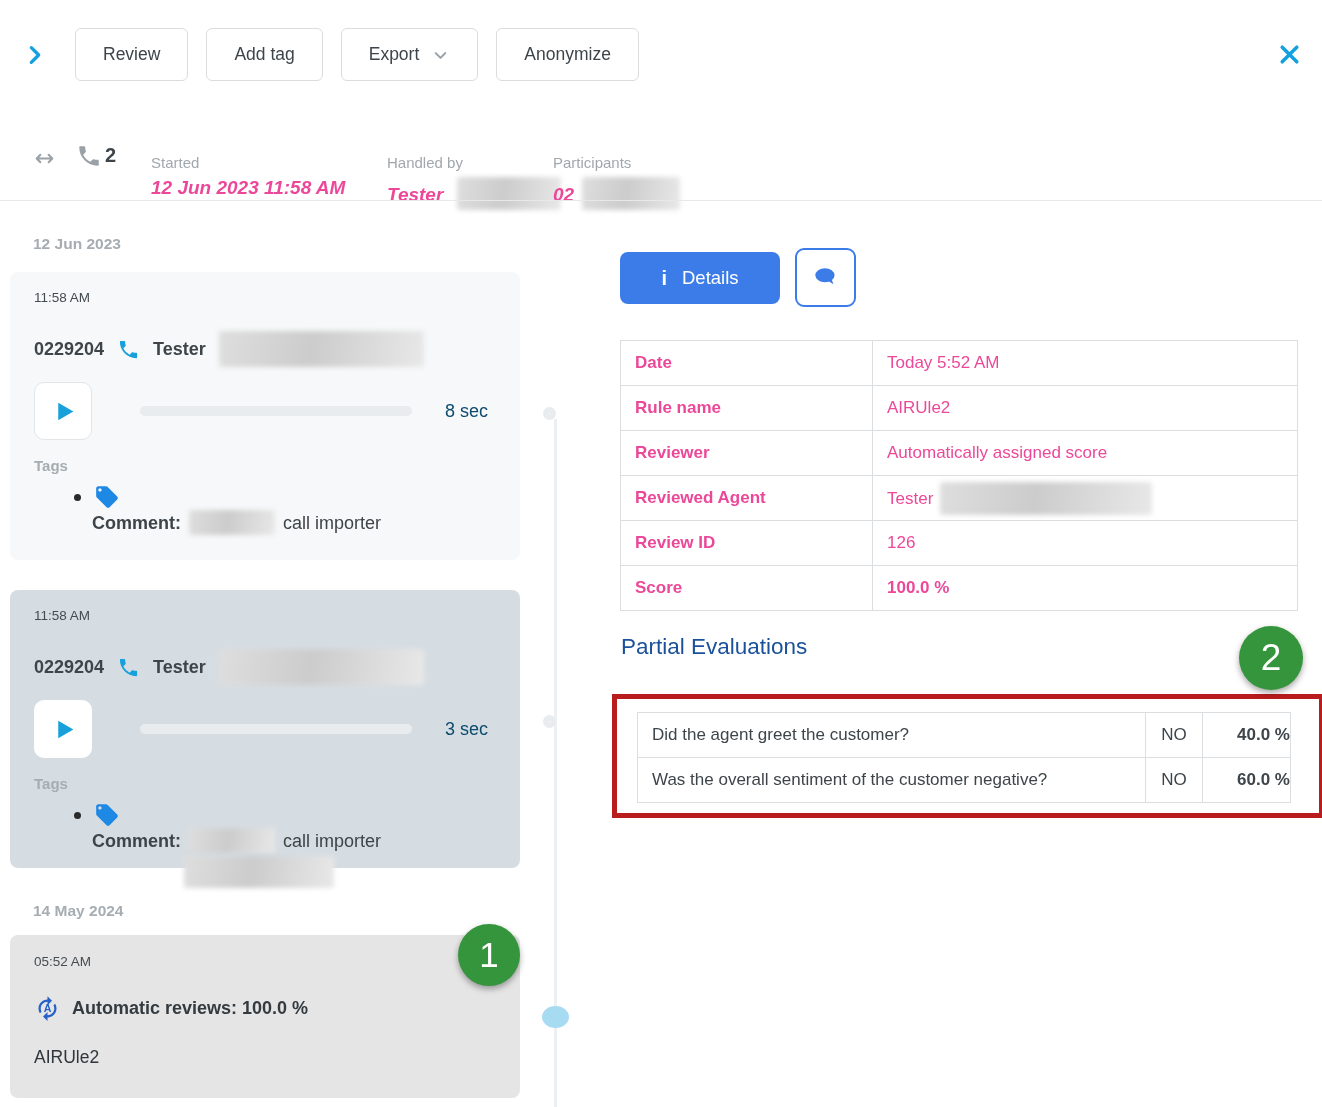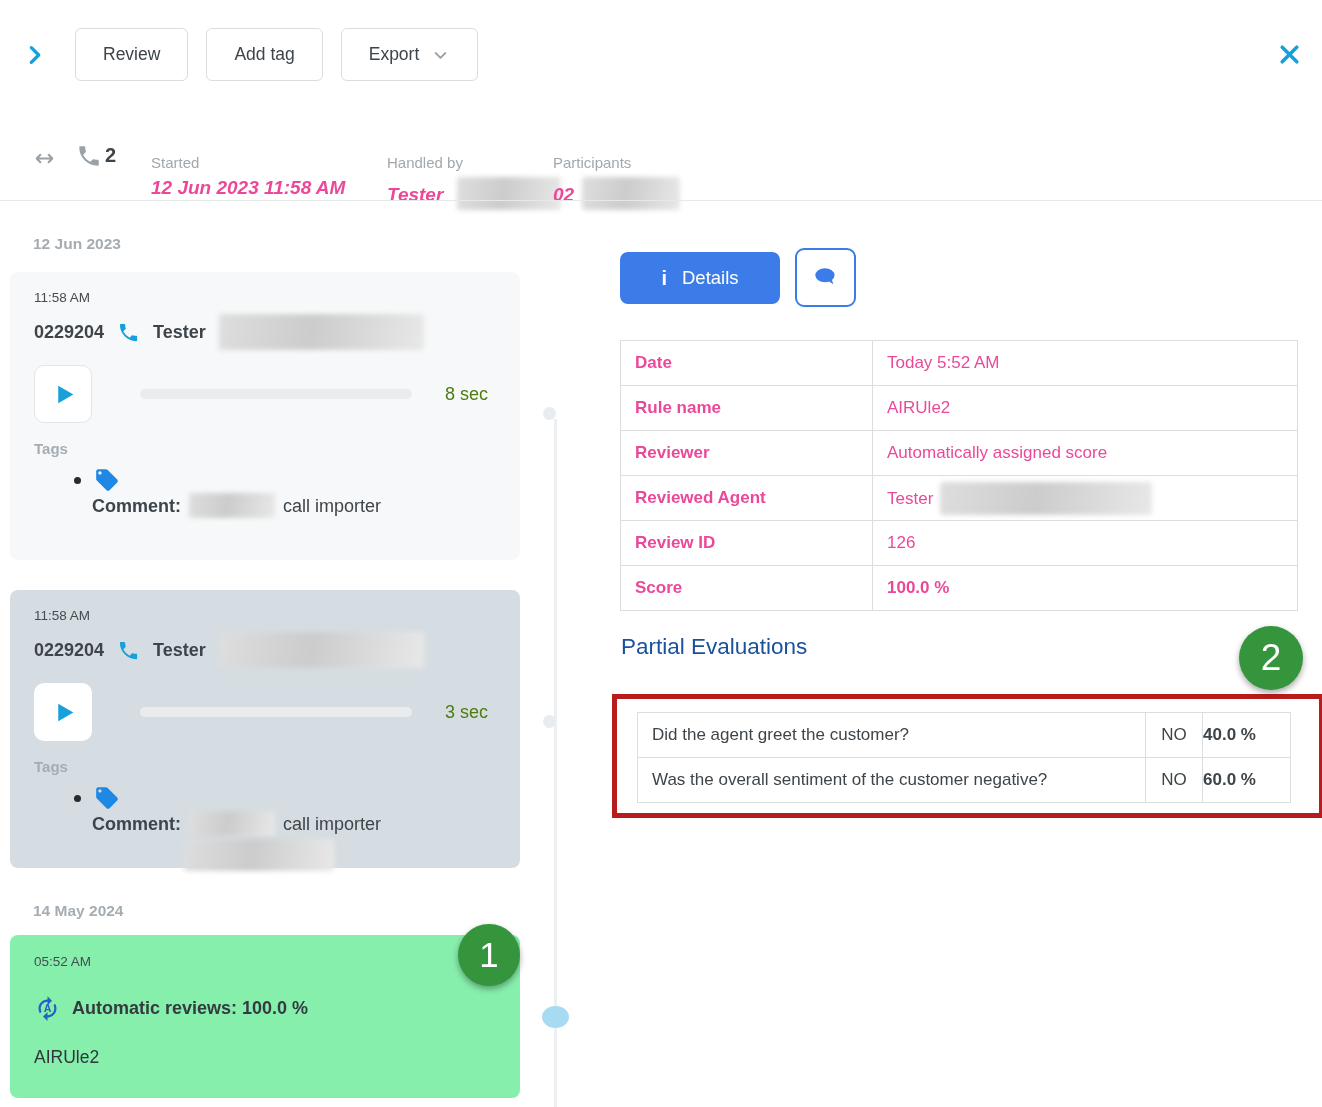--- a/index.html
+++ b/index.html
@@ -31,41 +31,41 @@
 
   .top-divider { position:absolute; left:0; top:200px; width:1322px; height:1px; background:#e5e9ec; }
 
   
   .content { position:absolute; left:0; top:201px; width:1322px; height:906px; }
 
   .date-label { position:absolute; left:33px; font-size:15.5px; font-weight:bold; color:#a6adb2; }
 
   .call-card { position:absolute; left:10px; width:510px; border-radius:8px; padding:18px 24px; cursor:pointer; }
   .card-time { font-size:13.5px; color:#454c51; }
-  .num-row { display:flex; align-items:center; margin-top:9px; gap:13px; }
+  .num-row { display:flex; align-items:center; margin-top:26px; gap:13px; }
   .call-num { font-size:18px; font-weight:bold; }
   .phone-icn-card { width:23px; height:23px; color:#17a0da; }
   .agent-name { font-size:18px; font-weight:bold; }
   .player-row { display:flex; align-items:center; margin-top:15px; height:58px; }
   .play-btn { width:58px; height:58px; background:#fff; border:1px solid #e2e6e9; border-radius:10px;
               display:flex; align-items:center; justify-content:center; cursor:pointer; }
   .play-btn.no-border { border:none; }
   .play-tri { width:25px; height:25px; color:#17a0da; margin-left:3px; }
   .seek-bar { height:10px; border-radius:5px; background:#e9ecee; width:272px; margin-left:48px; cursor:pointer; }
-  .duration { margin-left:auto; margin-right:8px; font-size:18px; color:#4d7c0f; }
+  .duration { margin-left:auto; margin-right:8px; font-size:18px; color:#0c4a6e; }
   .tags-label { margin-top:17px; font-size:15px; font-weight:bold; color:#a6adb2; }
   .tag-row { margin-top:10px; padding-left:40px; display:flex; align-items:center; }
   .bullet { width:7px; height:7px; border-radius:50%; background:#2a2a2a; }
   .tag-icn { width:26px; height:26px; color:#1e88e5; margin-left:13px; }
   .comment-line { padding-left:58px; font-size:18px; color:#3e454a; }
   .comment-line .lbl { font-weight:bold; }
   .comment-blur2 { padding-left:150px; margin-top:3px; }
 
   .review-card { position:absolute; left:10px; top:734px; width:510px; height:163px; border-radius:8px;
-                 background:#86efac; padding:19px 24px; cursor:pointer; }
+                 background:#e5e5e5; padding:19px 24px; cursor:pointer; }
   .auto-row { display:flex; align-items:center; gap:11px; margin-top:26px; }
   .auto-icn { width:27px; height:27px; color:#2760c8; }
   .auto-title { font-size:18px; font-weight:bold; color:#343b40; }
   .rule-name { margin-top:25px; font-size:17.5px; color:#30373c; }
 
   
   .tl-line { position:absolute; left:554px; top:218px; width:3px; height:688px; background:#edf0f3; }
   .tl-ring { position:absolute; left:543px; width:13px; height:13px; border:6px solid #e8ecef; background:#fff; border-radius:50%; }
   .tl-ring.r1 { top:206px; } .tl-ring.r2 { top:514px; }
   .tl-dot { position:absolute; left:542px; top:805px; width:27px; height:22px; border-radius:50%; background:#a7dbf2; }
@@ -83,21 +83,21 @@
   .details-table td { border:1px solid #dadee1; height:45px; font-size:17px; color:#ec4899; padding-left:14px; }
   .details-table td.lbl { width:252px; font-weight:bold; }
   .details-table tr.score-row td.val { font-weight:bold; }
 
   .pe-title { position:absolute; left:621px; top:433px; font-size:22.5px; color:#1a519a; }
   .pe-box { position:absolute; left:612px; top:493px; width:712px; height:124px; border:5px solid #b91c1c; background:#fff; }
   .pe-table { position:absolute; left:20px; top:13px; width:654px; border-collapse:collapse; }
   .pe-table td { border:1px solid #dadee1; height:45px; font-size:17px; color:#3e454a; }
   .pe-table td.q { padding-left:14px; }
   .pe-table td.ans { width:57px; text-align:center; }
-  .pe-table td.score { width:88px; text-align:left; font-weight:bold; }
+  .pe-table td.score { width:88px; text-align:right; font-weight:bold; }
 
   .badge { position:absolute; border-radius:50%; background:#35953c; color:#fff; display:flex;
            align-items:center; justify-content:center; box-shadow:0 3px 6px rgba(0,0,0,.35); z-index:5; }
   .badge-1 { left:458px; top:723px; width:62px; height:62px; font-size:35px; }
   .badge-2 { left:1239px; top:425px; width:64px; height:64px; font-size:37px; }
 
   svg { display:block; }
 </style>
 </head>
 <body>
@@ -114,20 +114,21 @@
     <button class="tb-btn">Review</button>
     <button class="tb-btn">Add tag</button>
     <button class="tb-btn">
       <span>Export</span>
       <span class="chev-down">
         <svg viewBox="0 0 24 24" width="19" height="19" fill="none" stroke="currentColor" stroke-width="2.6" stroke-linecap="round" stroke-linejoin="round">
             <path d="M6 9l6 6 6-6"></path>
           </svg>
       </span>
     </button>
+    <button class="tb-btn">Anonymize</button>
   </div>
 
   <span class="close-x">
     <svg viewBox="0 0 24 24" width="25" height="25" fill="none" stroke="currentColor" stroke-width="3.4" stroke-linecap="round">
         <path d="M5 5l14 14M19 5L5 19"></path>
       </svg>
   </span>
 
   <span class="icn swap-icn">
     <svg viewBox="0 0 24 24" width="25" height="25" fill="none" stroke="currentColor" stroke-width="2" stroke-linecap="round" stroke-linejoin="round">

